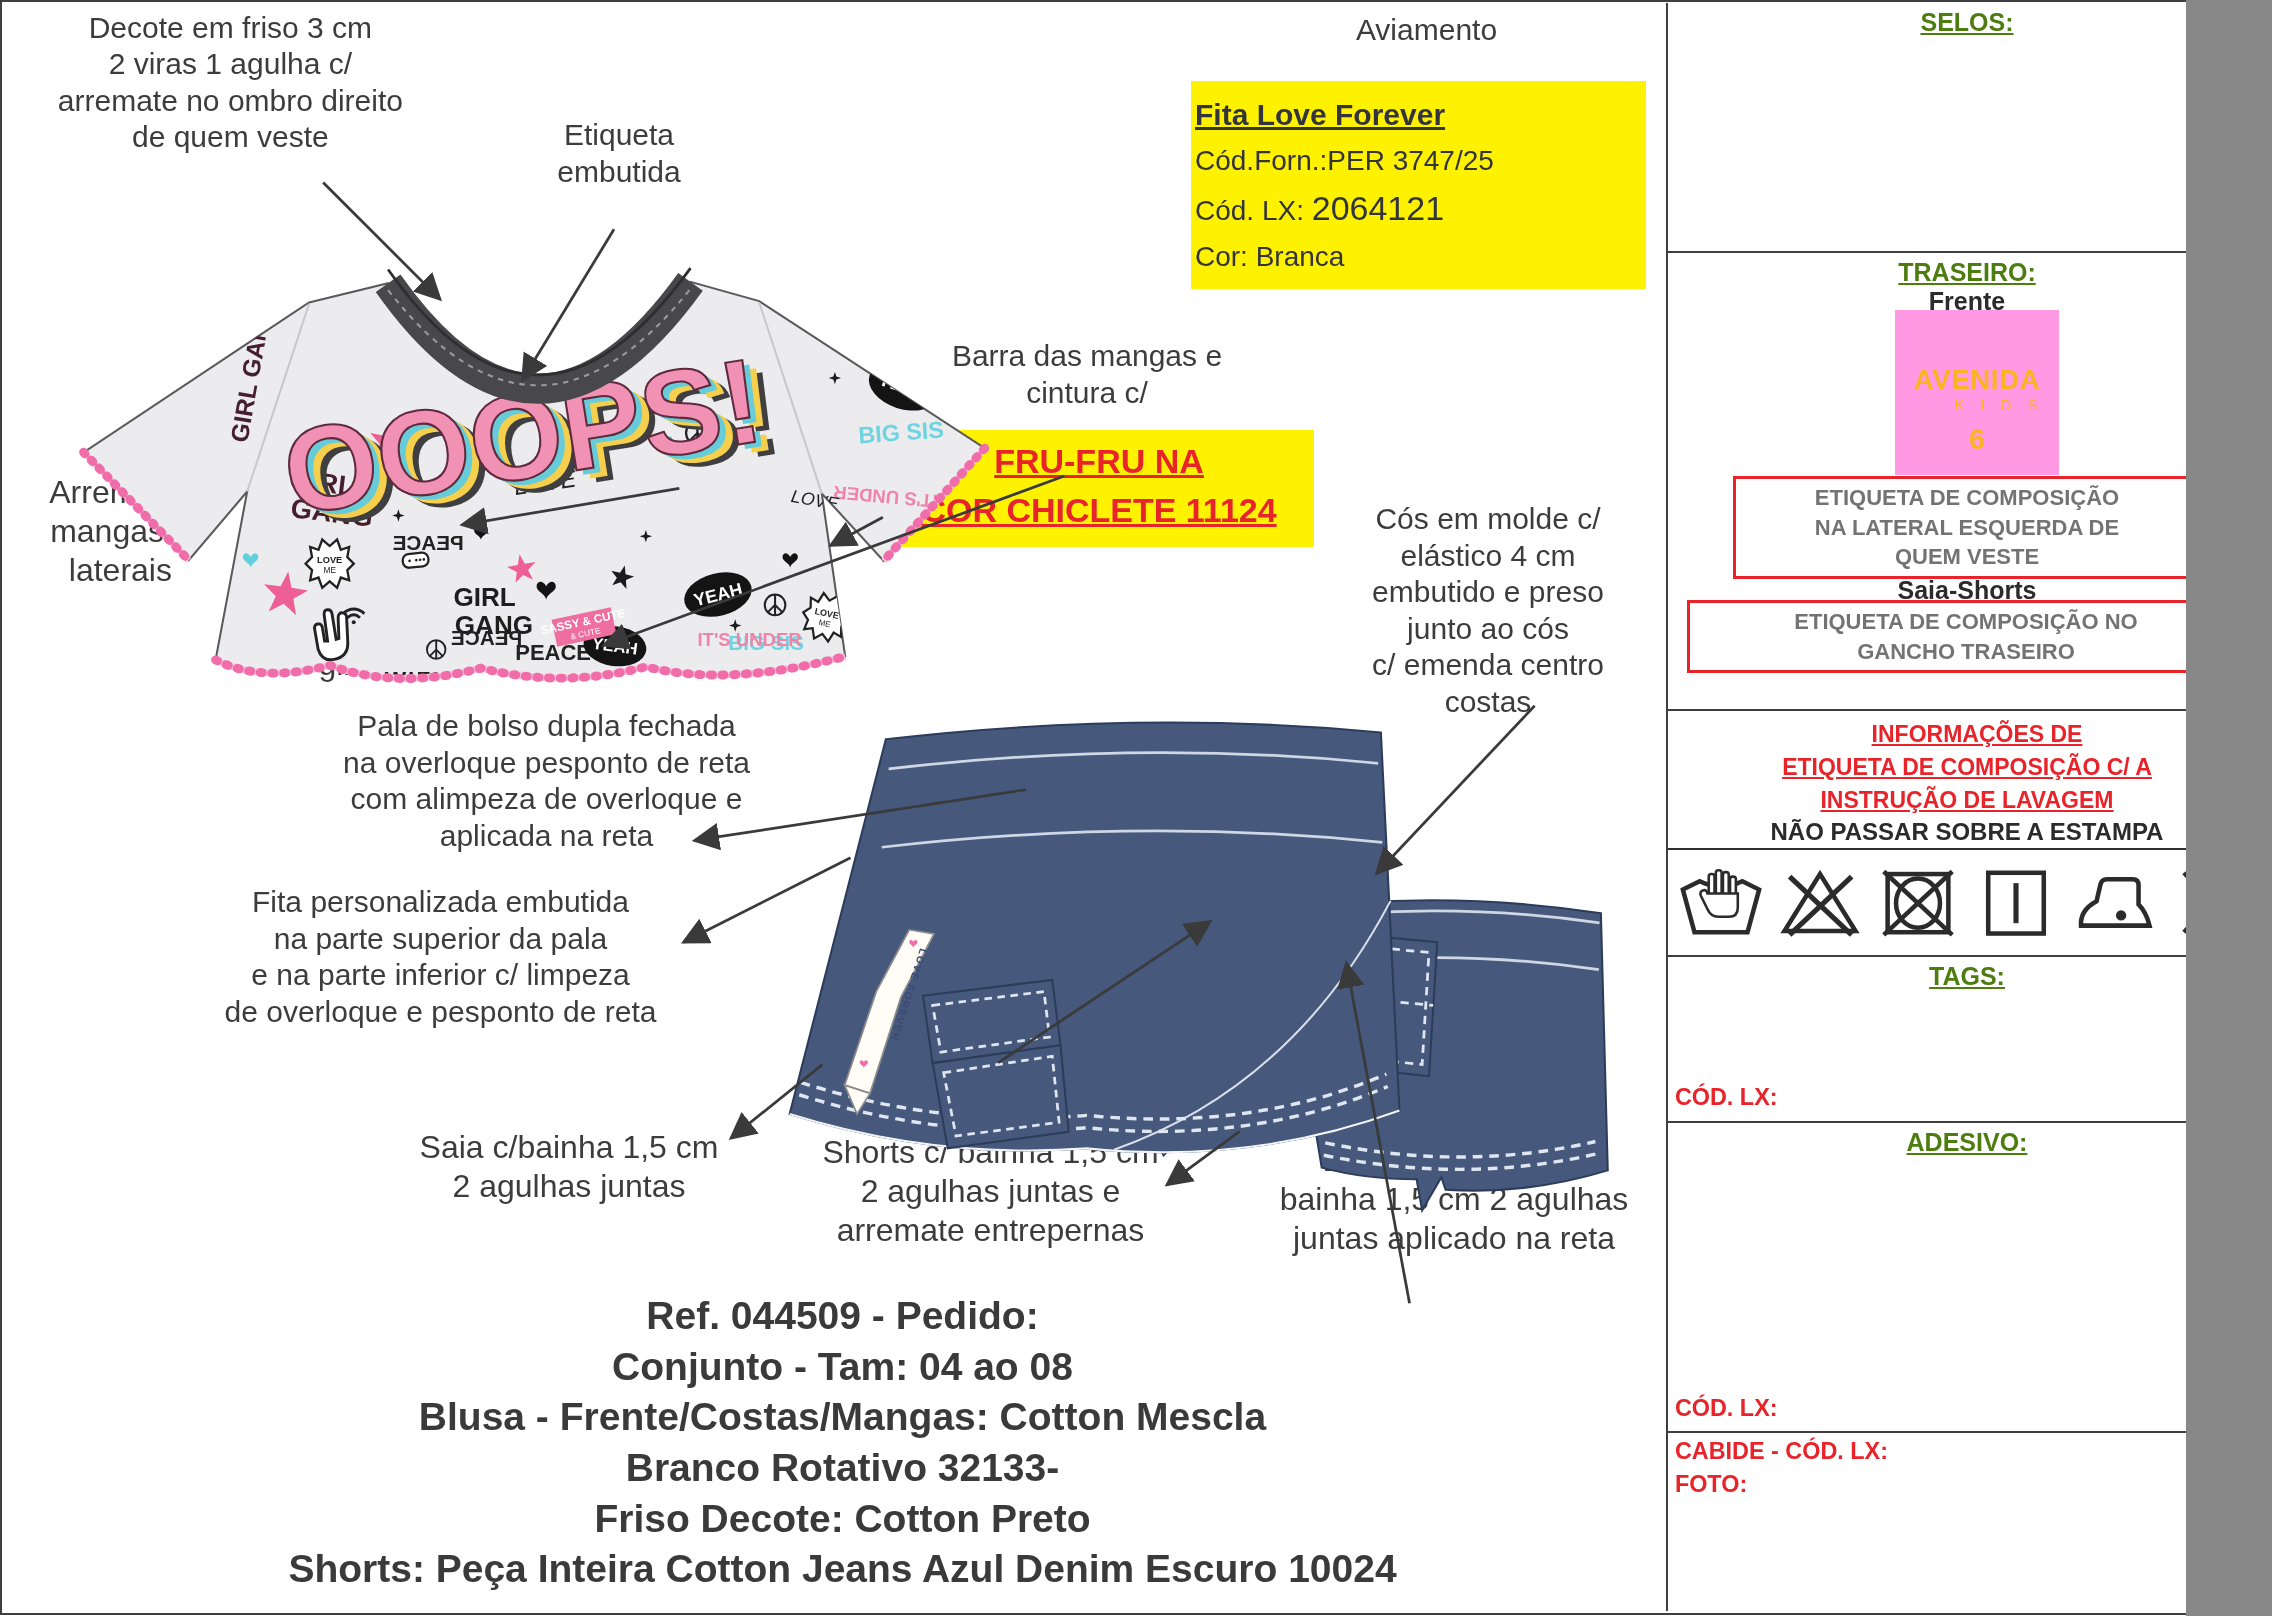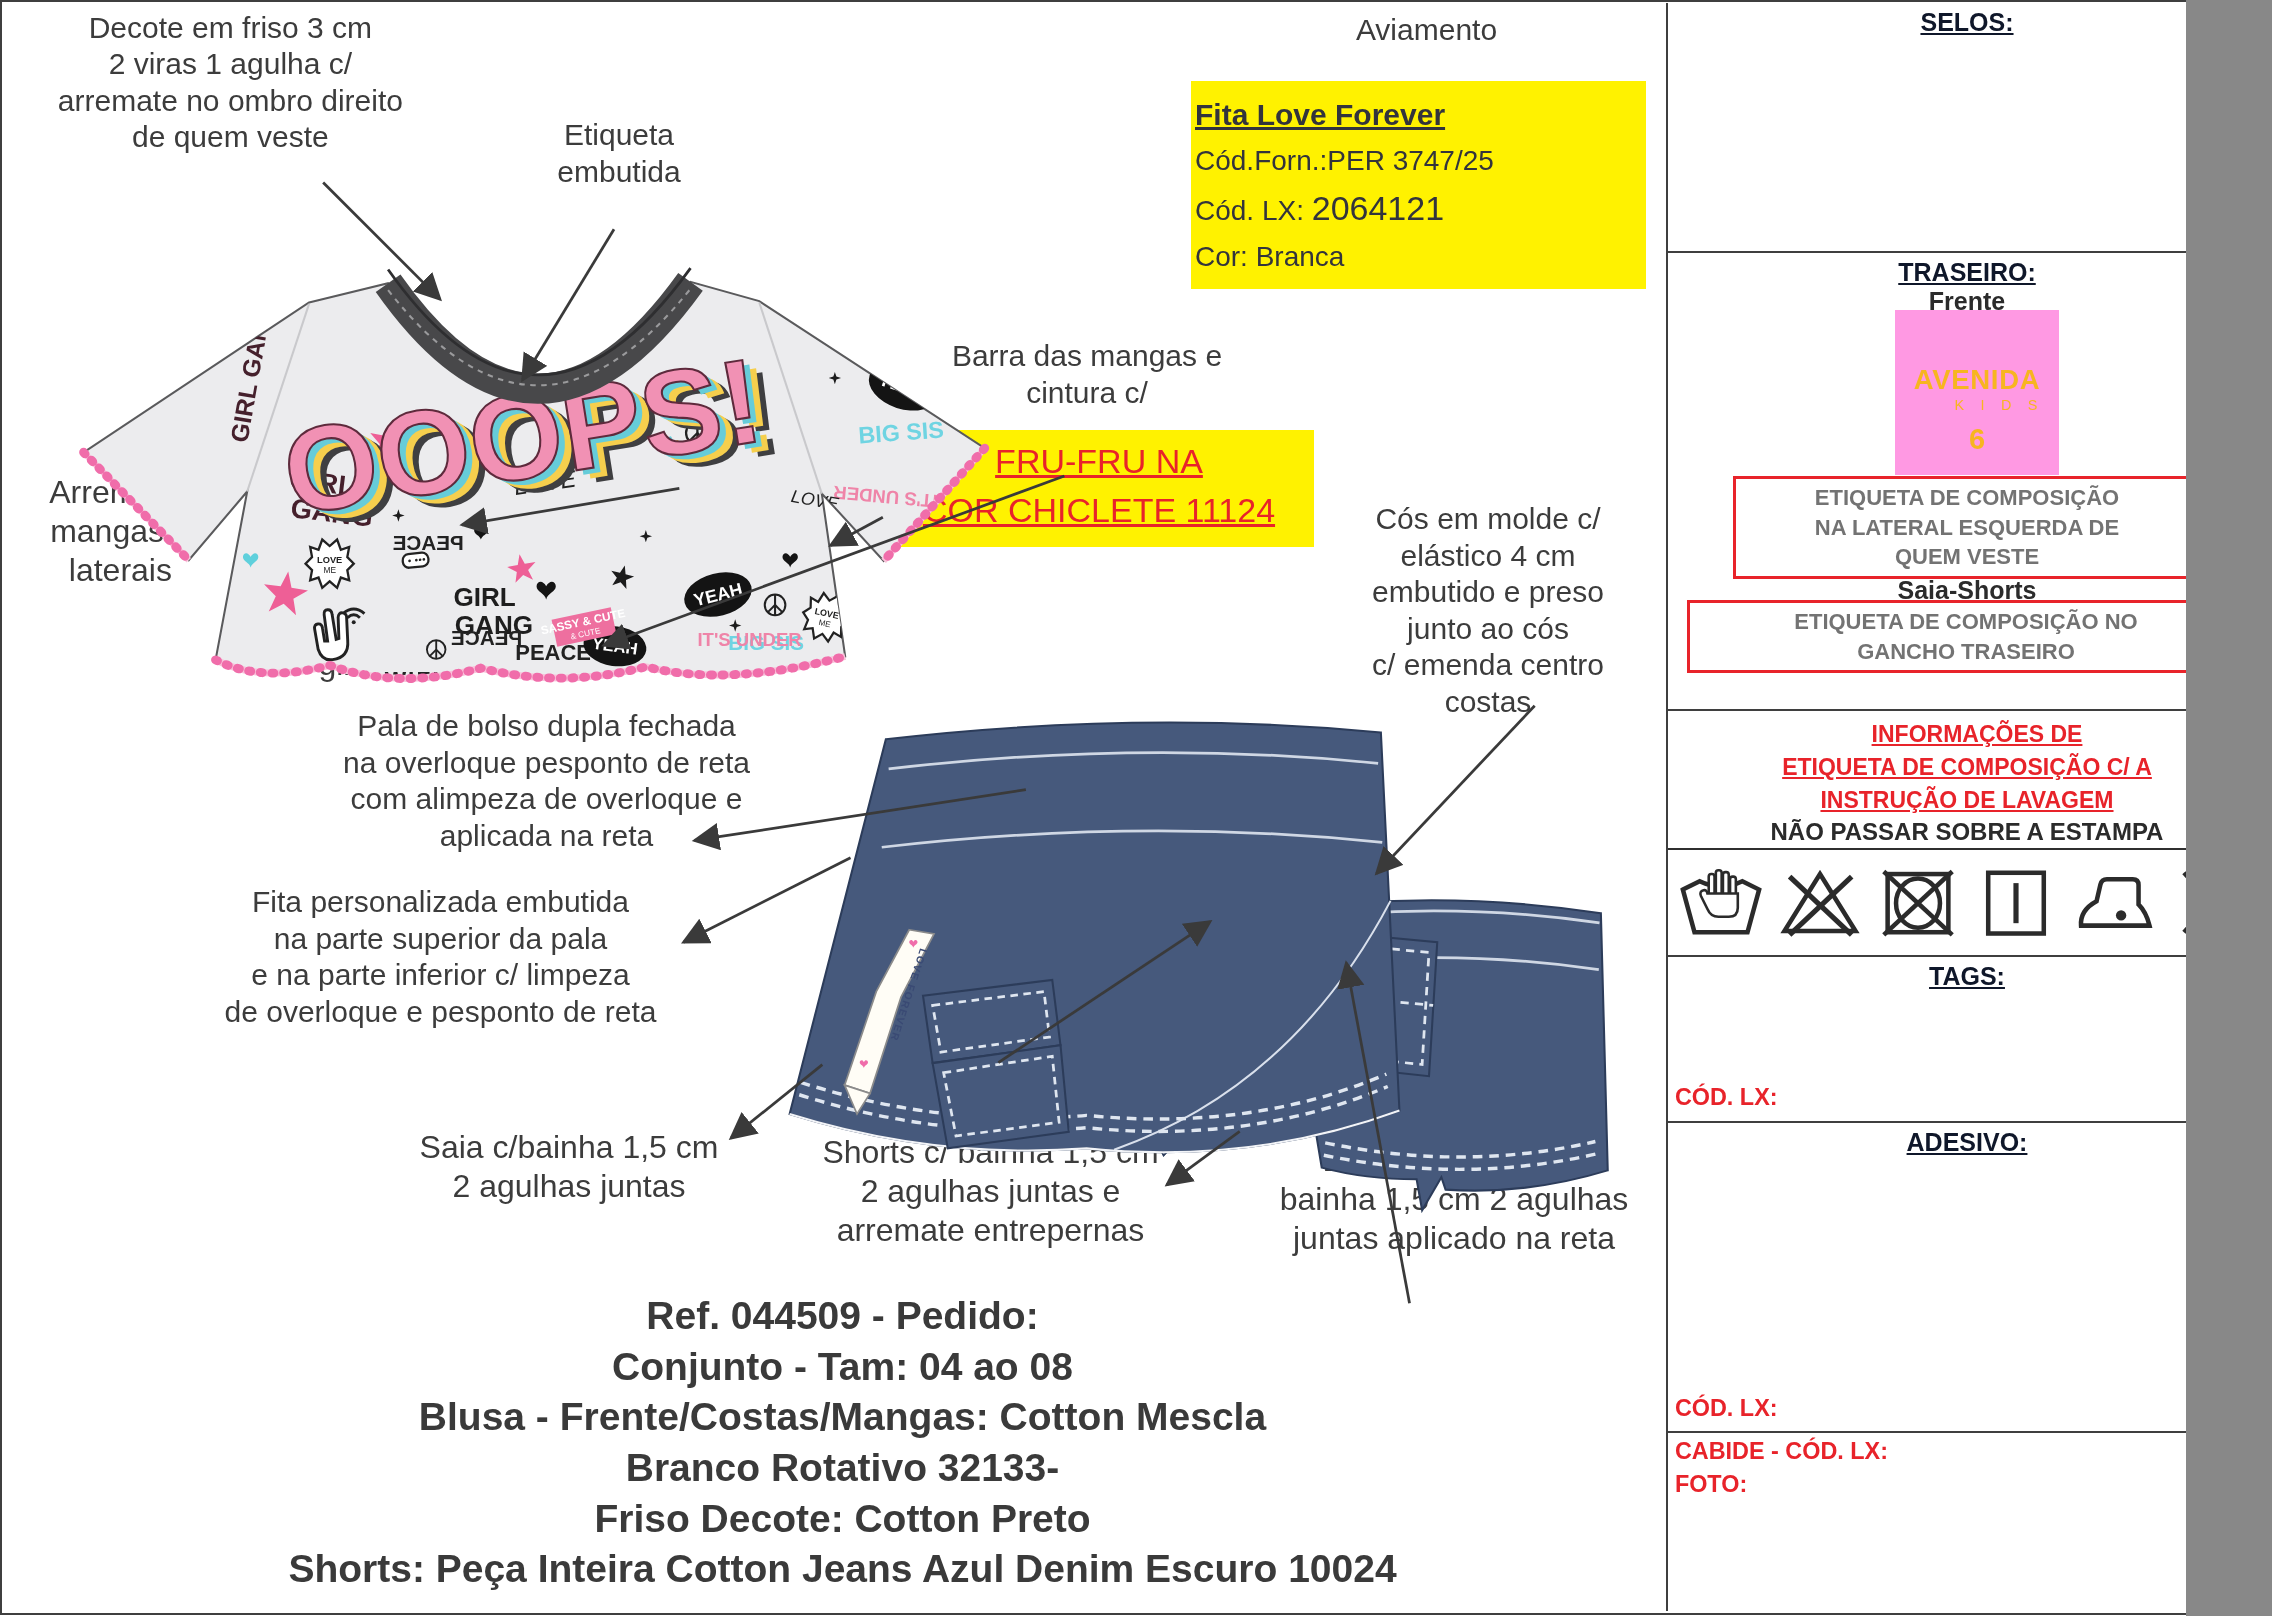--- a/index.html
+++ b/index.html
@@ -3,29 +3,29 @@
 <meta charset="utf-8">
 <style>
   html,body{margin:0;padding:0;background:#888;}
   .sheet{position:relative;width:2186px;height:1617px;background:#fff;
          font-family:"Liberation Sans","DejaVu Sans",sans-serif;color:#3c3c3c;overflow:hidden;}
   .frame{position:absolute;left:0;top:0;width:2267px;height:1611px;border:2.8px solid #3f3f3f;}
   .note{position:absolute;text-align:center;white-space:pre-line;line-height:1.22;color:#3c3c3c;}
   .n44{font-size:30px;} .n46{font-size:32px;}
   .ylw{background:#fff200;}
   .frufru{position:absolute;text-align:center;padding-top:6.9px;}
-  .frufru span{display:block;color:#e8232a;font-weight:normal;font-size:34px;text-decoration:underline;line-height:1.45;}
+  .frufru span{display:block;color:#e8232a;font-weight:bold;font-size:34px;text-decoration:underline;line-height:1.45;}
   .avbox{position:absolute;padding:11px 4px;font-size:28px;line-height:1.55;color:#33343c;}
   .avbox .t{font-weight:bold;text-decoration:underline;font-size:30px;}
   .avbox .big{font-size:34px;}
   .footer{position:absolute;left:55px;top:1291px;width:1575px;text-align:center;
           font-weight:bold;font-size:39px;line-height:1.3;color:#3a3a3a;white-space:pre-line;}
   .sidebar{position:absolute;left:1666px;top:2.8px;width:598px;height:1608px;border-left:2.8px solid #3f3f3f;}
   .sb-sec{position:absolute;left:0;width:100%;box-sizing:border-box;}
-  .sb-head{display:block;text-align:center;color:#0f172a;font-weight:bold;font-size:25px;
+  .sb-head{display:block;text-align:center;color:#4d7c0f;font-weight:bold;font-size:25px;
            text-decoration:underline;margin-top:5.5px;}
   .sb-black{display:block;text-align:center;color:#2b2b2b;font-weight:bold;font-size:25px;}
   .redbox{position:absolute;border:3.4px solid #e8232a;color:#737373;font-weight:bold;font-size:22px;
           text-align:center;line-height:1.35;white-space:pre-line;background:#fff;padding:4.1px 2.8px;box-sizing:border-box;}
   .infoline{display:block;text-align:center;color:#e8232a;font-weight:bold;font-size:23px;text-decoration:underline;line-height:1.45;}
   .codlx{position:absolute;color:#e8232a;font-weight:bold;font-size:23.4px;left:6.9px;}
   .brand{position:absolute;left:227px;top:57px;width:164px;height:165px;background:#ff99e3;text-align:center;}
   .brand .b1{display:block;margin-top:54px;color:#f7b520;font-weight:bold;font-size:27.5px;letter-spacing:0.7px;}
   .brand .b2{display:block;color:#f7b520;font-size:14.4px;letter-spacing:6.2px;margin-top:1.4px;padding-left:44px;}
   .brand .b3{display:block;color:#f7b520;font-weight:bold;font-size:29px;margin-top:9.6px;}

